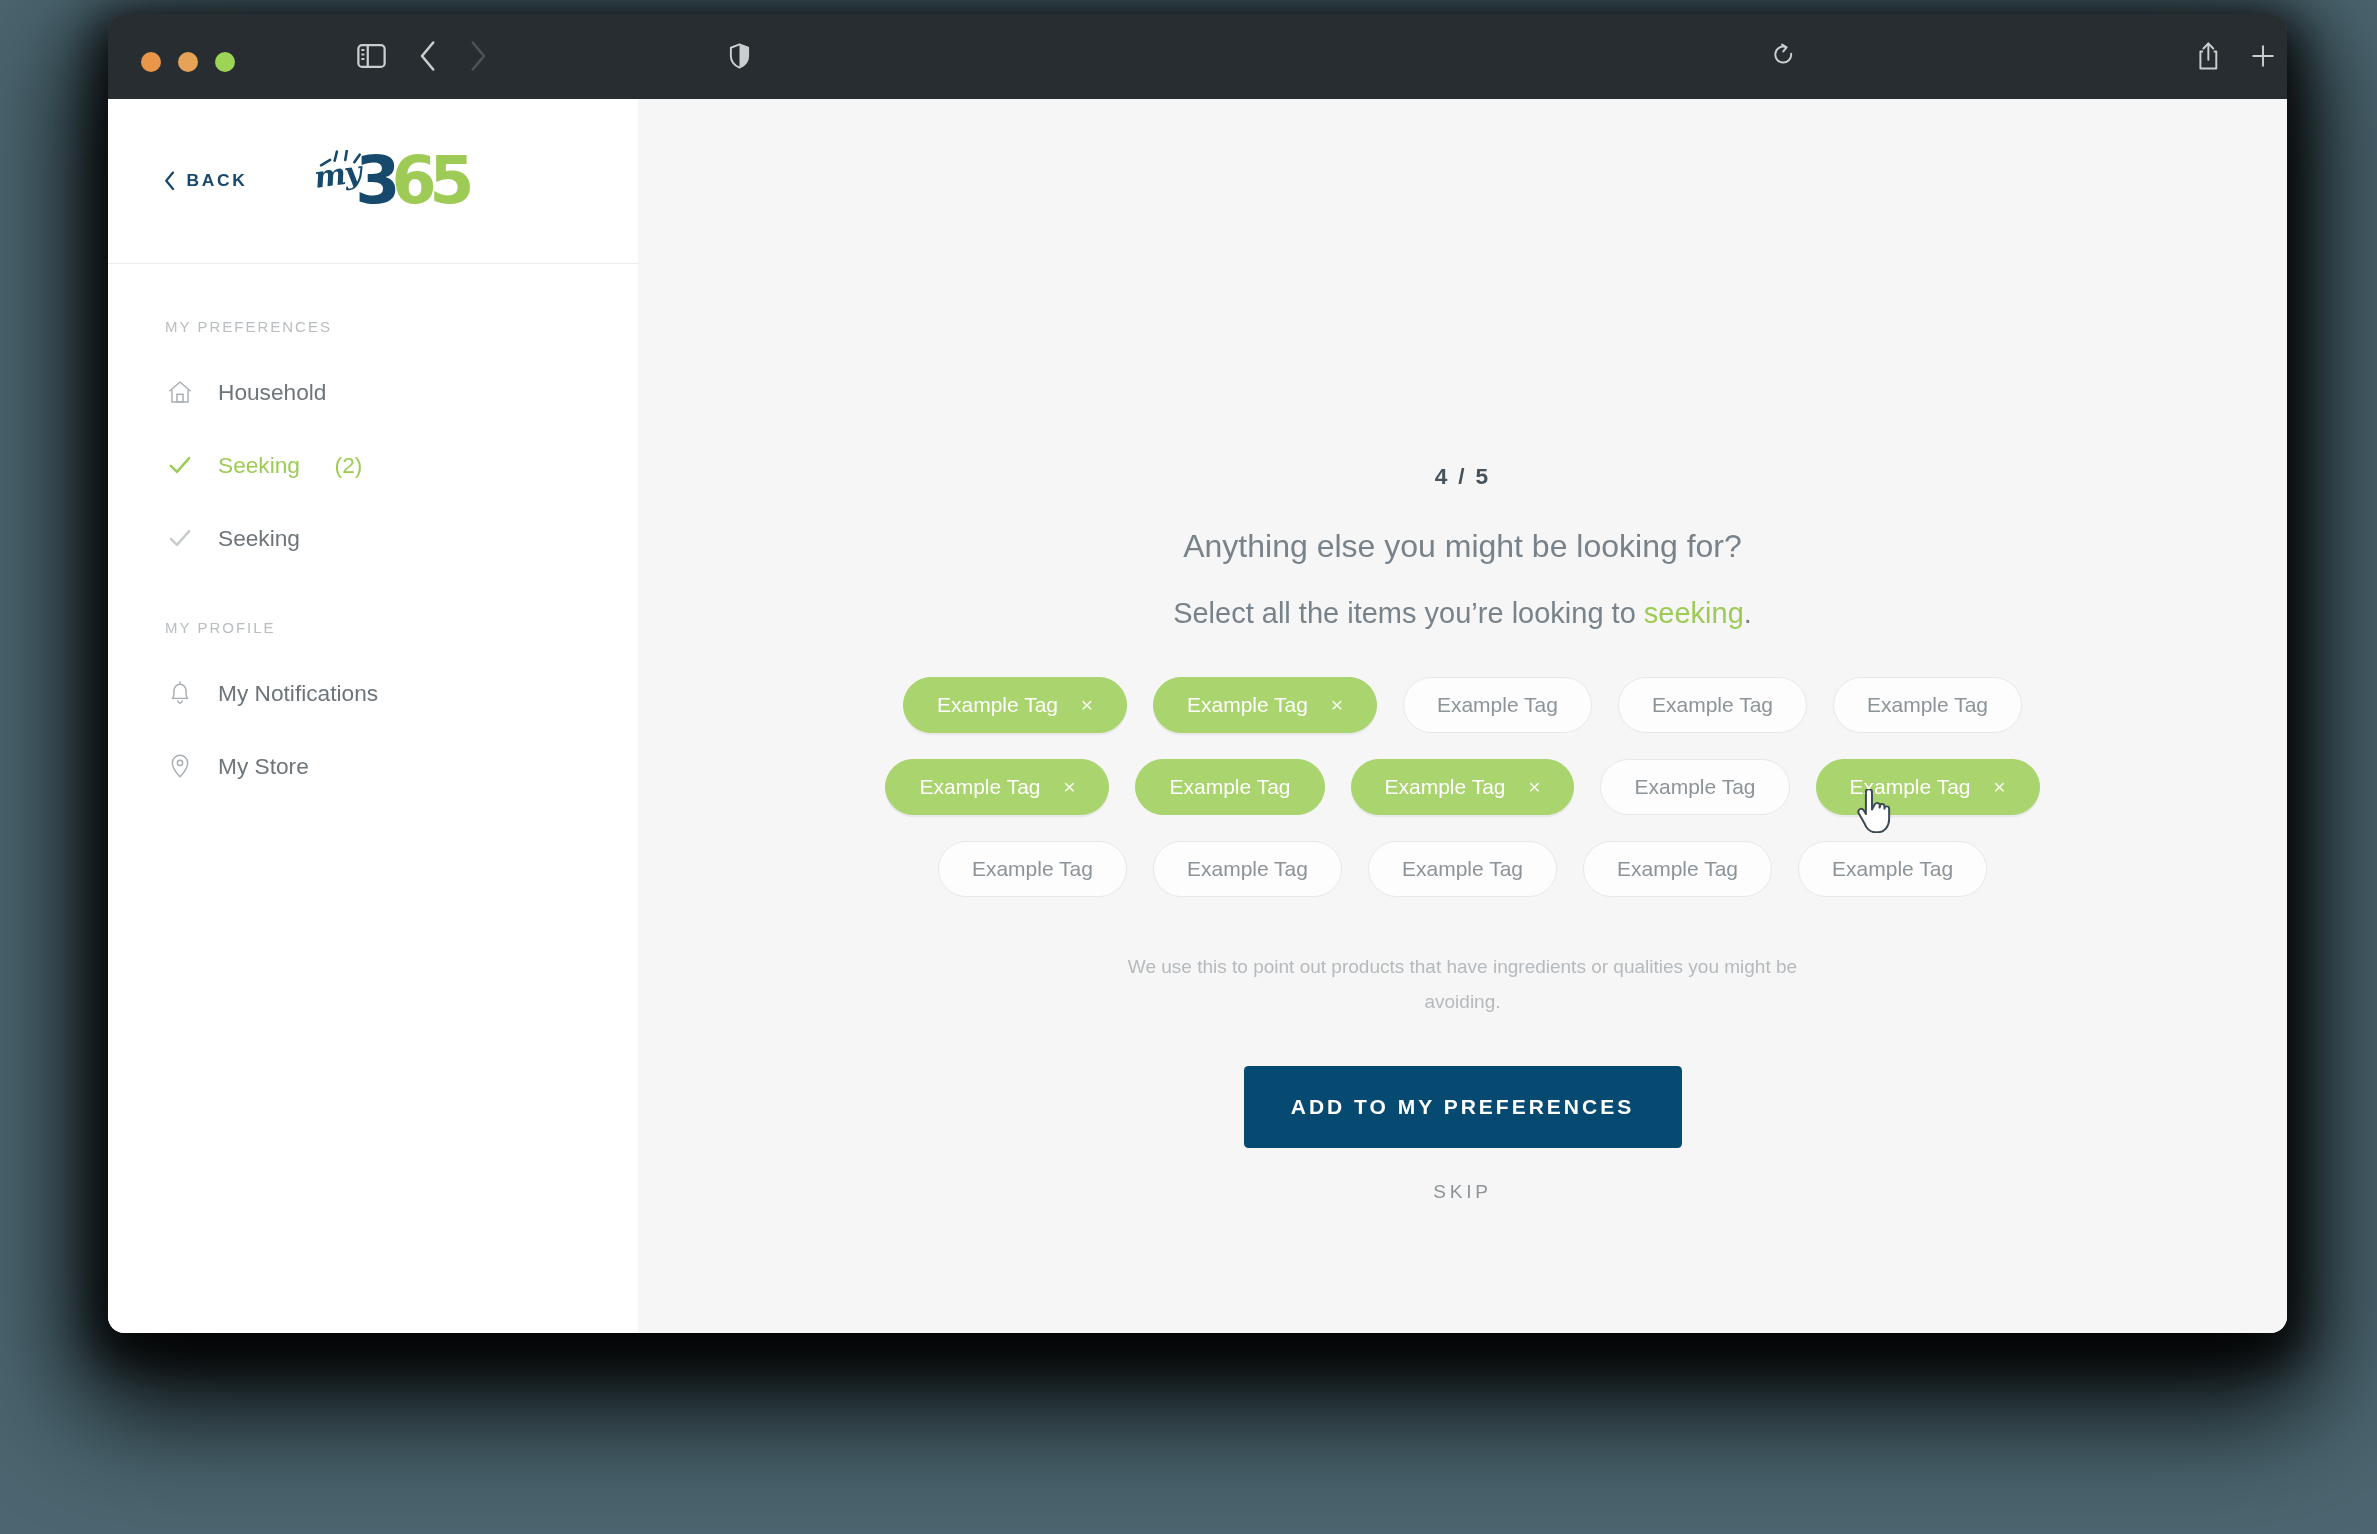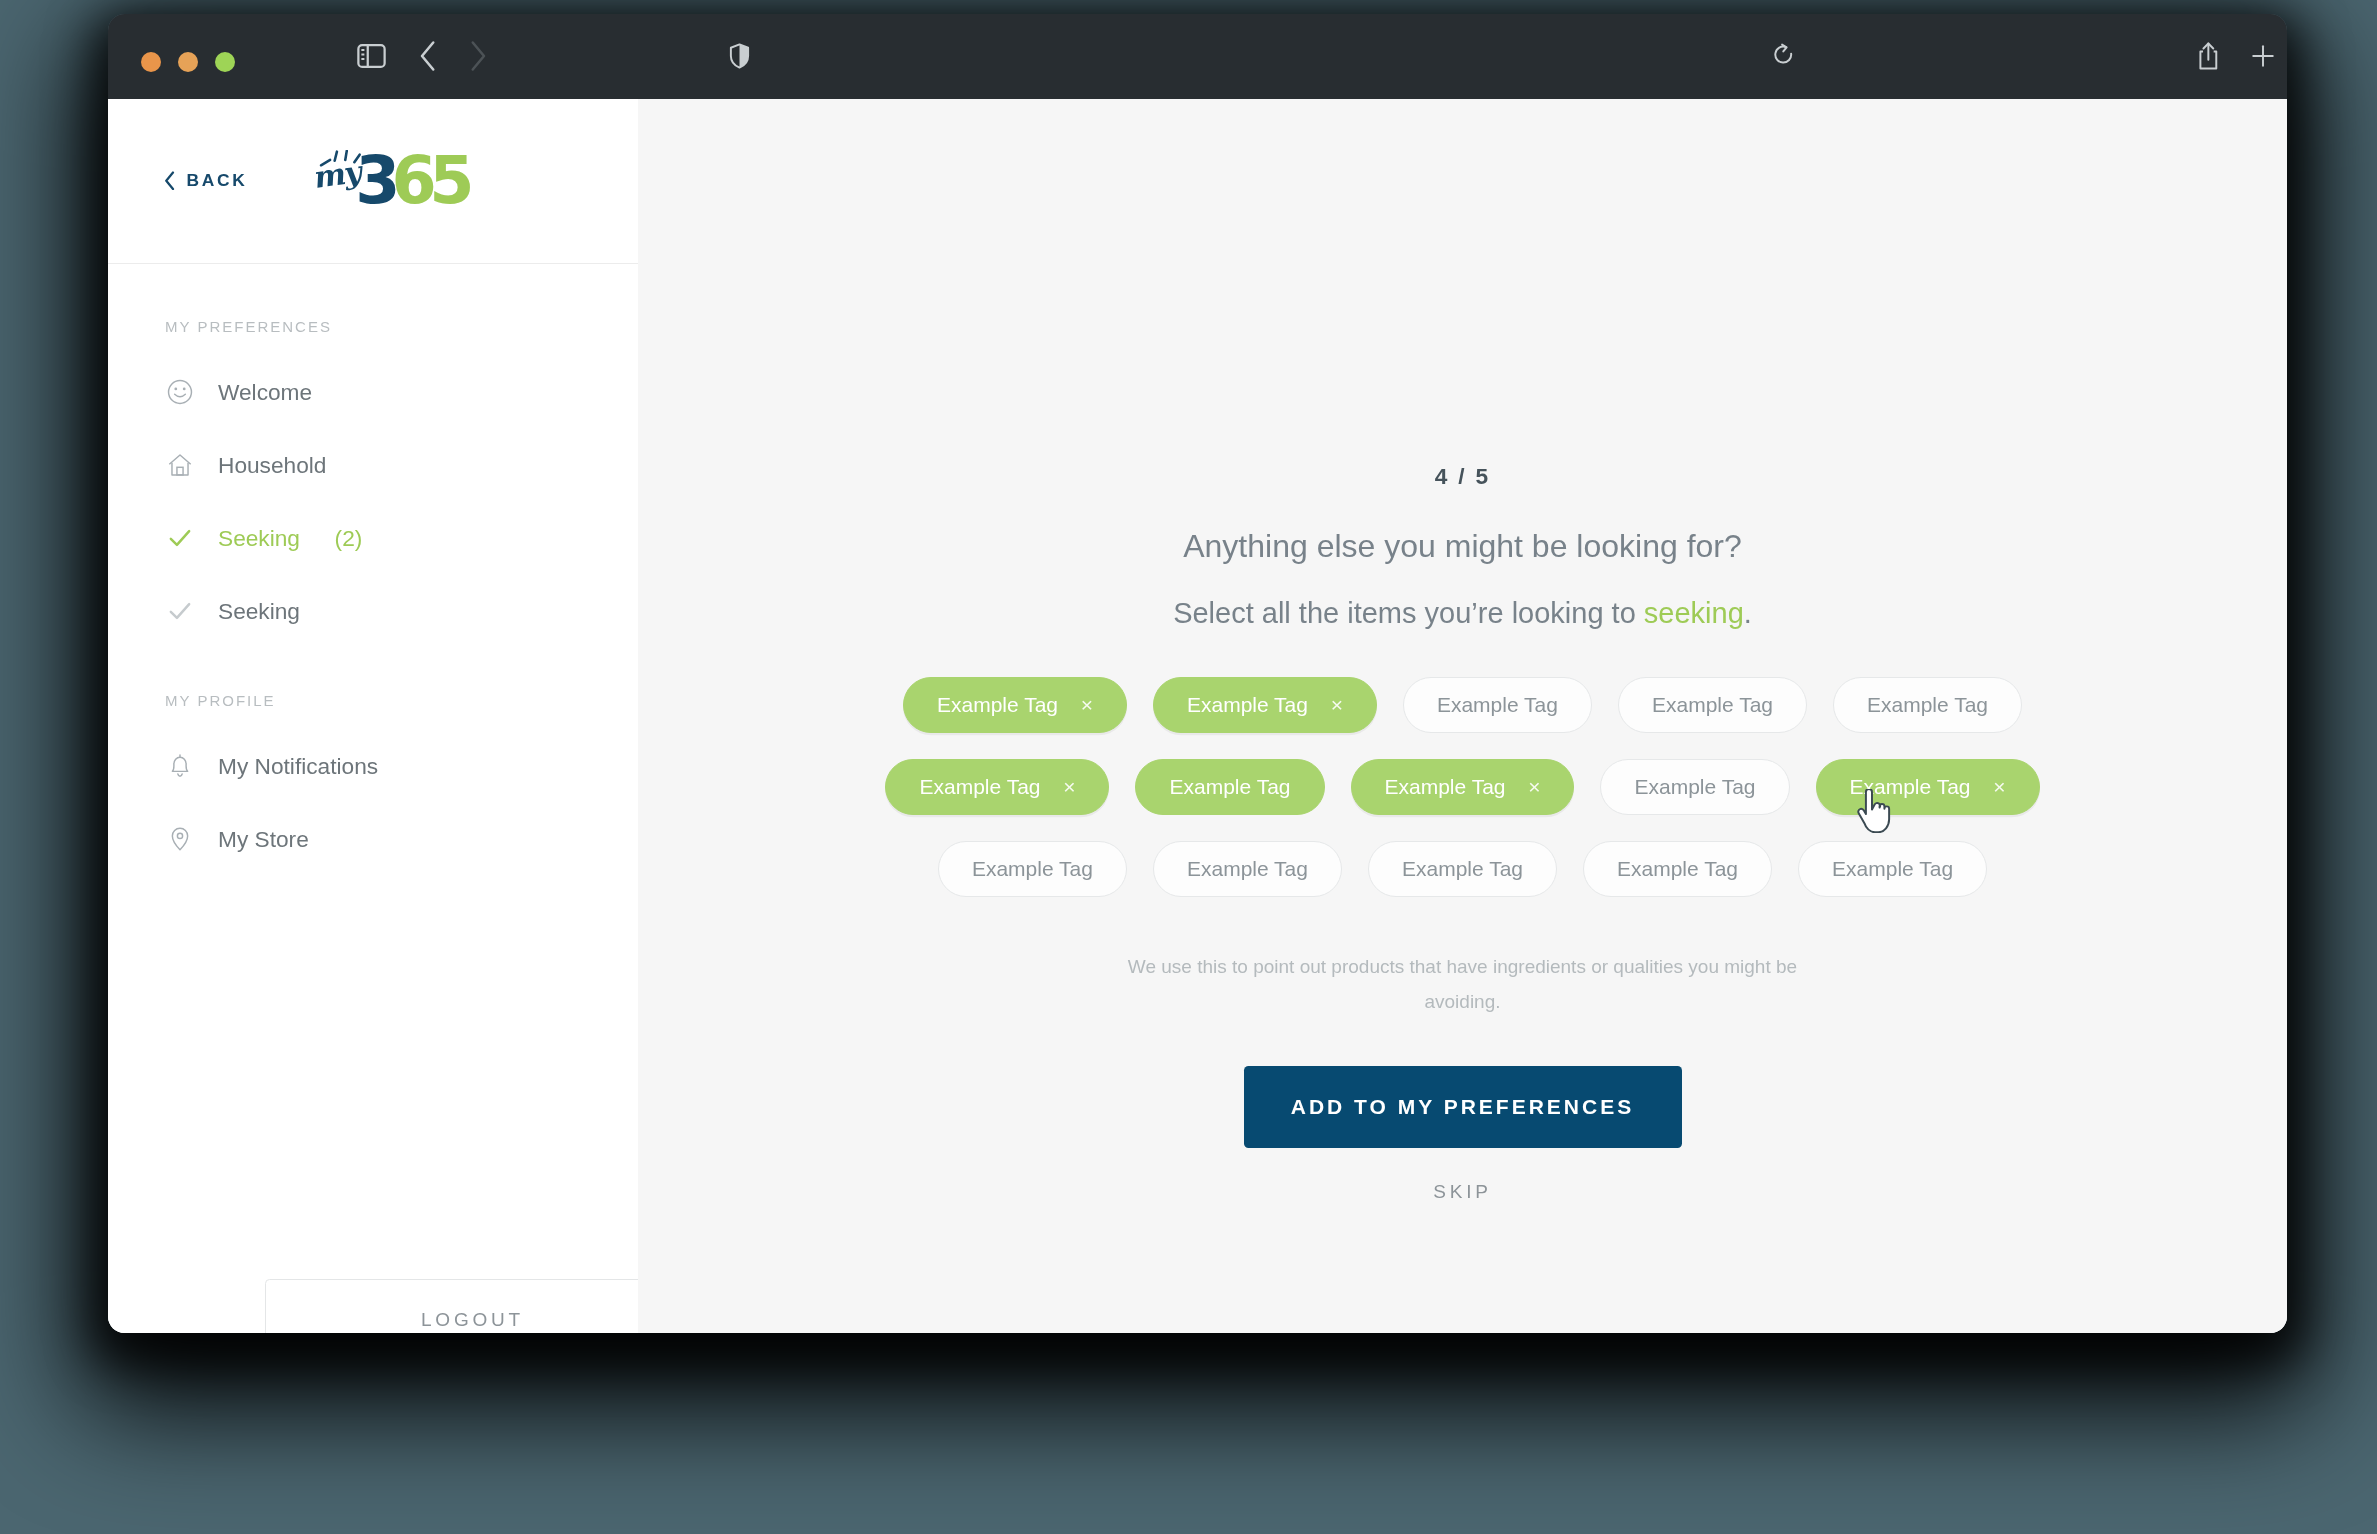--- a/index.html
+++ b/index.html
@@ -404,31 +404,20 @@
           <span class="logo-num logo-3">3</span>
           <span class="logo-num logo-6">6</span>
           <span class="logo-num logo-5">5</span>
         </div>
       </div>
 
       <div class="section-label prefs-label">MY PREFERENCES</div>
 
       <div class="nav-list">
 
-        <div class="nav-item">
-          <span class="nav-icon">
-            <svg width="26" height="26" viewBox="0 0 34 34">
-              <circle cx="17" cy="17" r="15" fill="none" stroke="#a8afb4" stroke-width="1.9"></circle>
-              <circle cx="11.5" cy="13" r="1.8" fill="#a8afb4"></circle>
-              <circle cx="22.5" cy="13" r="1.8" fill="#a8afb4"></circle>
-              <path d="M10 20 Q17 26.5 24 20" fill="none" stroke="#a8afb4" stroke-width="1.9" stroke-linecap="round"></path>
-            </svg>
-          </span>
-          <span class="nav-label">Welcome</span>
-        </div>
 
         <div class="nav-item">
           <span class="nav-icon">
             <svg width="26" height="26" viewBox="0 0 34 34">
               <polyline points="3,16 17,4 31,16" fill="none" stroke="#a8afb4" stroke-width="1.9" stroke-linejoin="round"></polyline>
               <polyline points="6.5,14 6.5,30 27.5,30 27.5,14" fill="none" stroke="#a8afb4" stroke-width="1.9" stroke-linejoin="round"></polyline>
               <rect x="13" y="20" width="8" height="10" fill="none" stroke="#a8afb4" stroke-width="1.9"></rect>
             </svg>
           </span>
           <span class="nav-label">Household</span>
@@ -486,21 +475,20 @@
           <span class="nav-icon">
             <svg width="26" height="26" viewBox="0 0 34 34">
               <path d="M17 3 C11.5 3 7 7.4 7 13 C7 20.5 17 31 17 31 C17 31 27 20.5 27 13 C27 7.4 22.5 3 17 3 Z" fill="none" stroke="#a8afb4" stroke-width="1.9" stroke-linejoin="round"></path>
               <circle cx="17" cy="13" r="3.4" fill="none" stroke="#a8afb4" stroke-width="1.9"></circle>
             </svg>
           </span>
           <span class="nav-label">My Store</span>
         </div>
       </div>
 
-      <div class="logout-btn">LOGOUT</div>
     </div>
 
     <div class="main">
       <div class="main-inner">
 
         <div class="step-counter">4 / 5</div>
 
         <div class="headline">Anything else you might be looking for?</div>
 
         <div class="subline">

